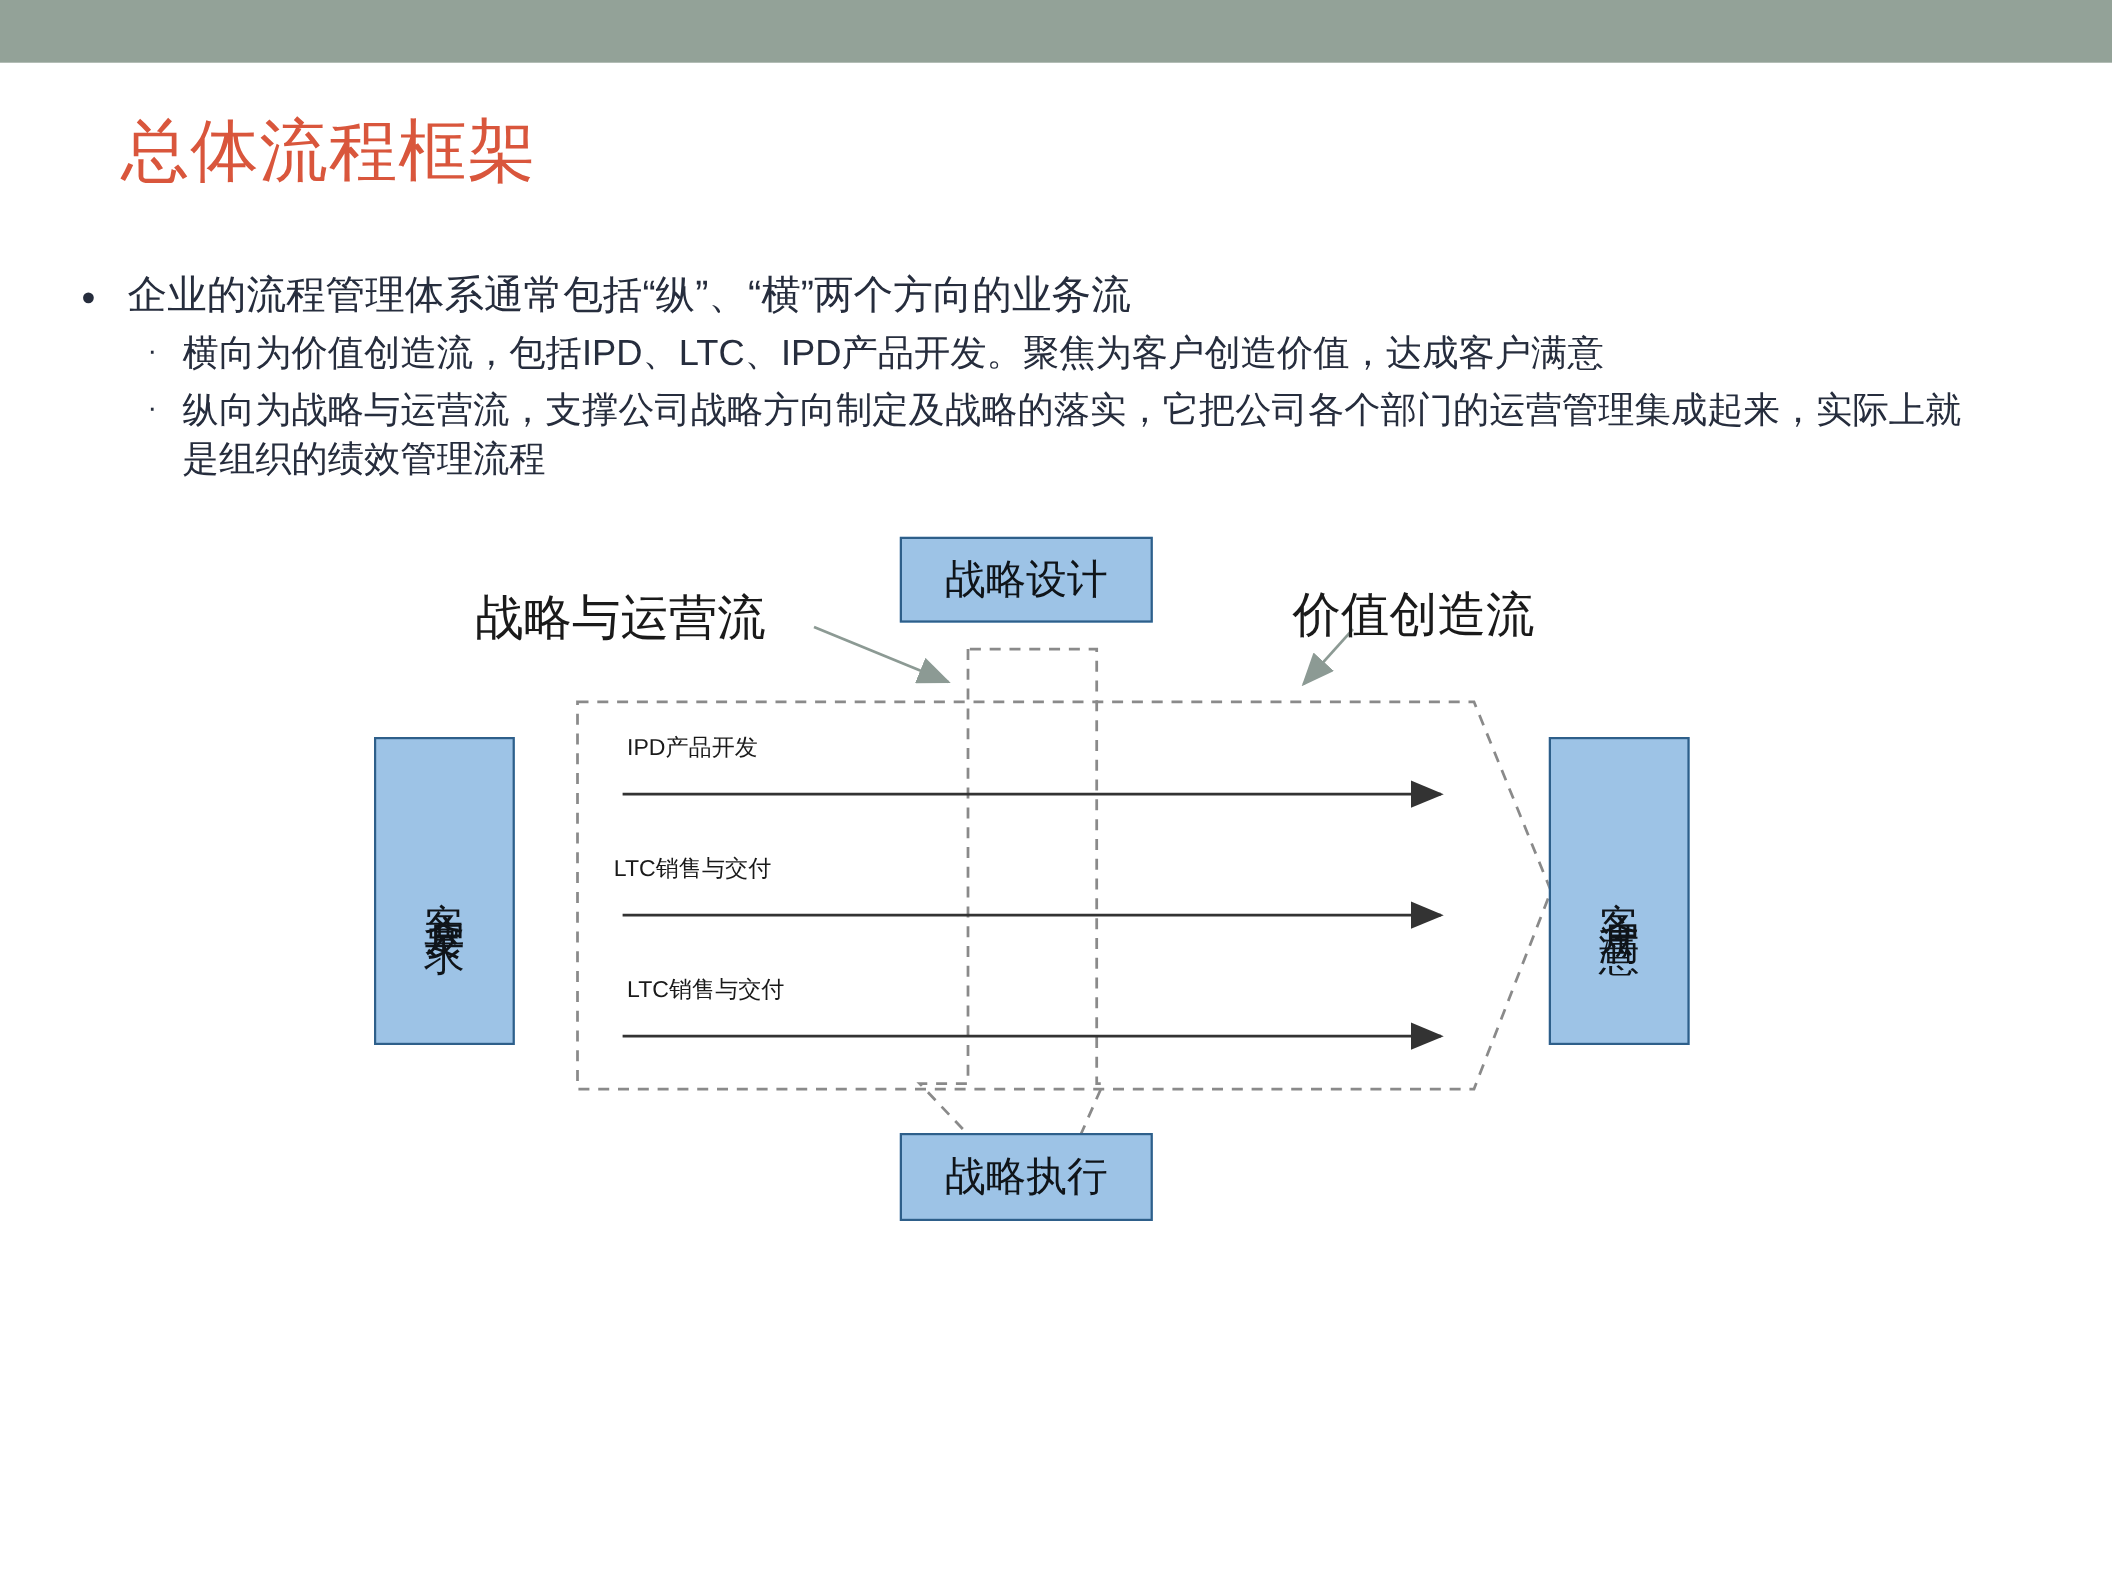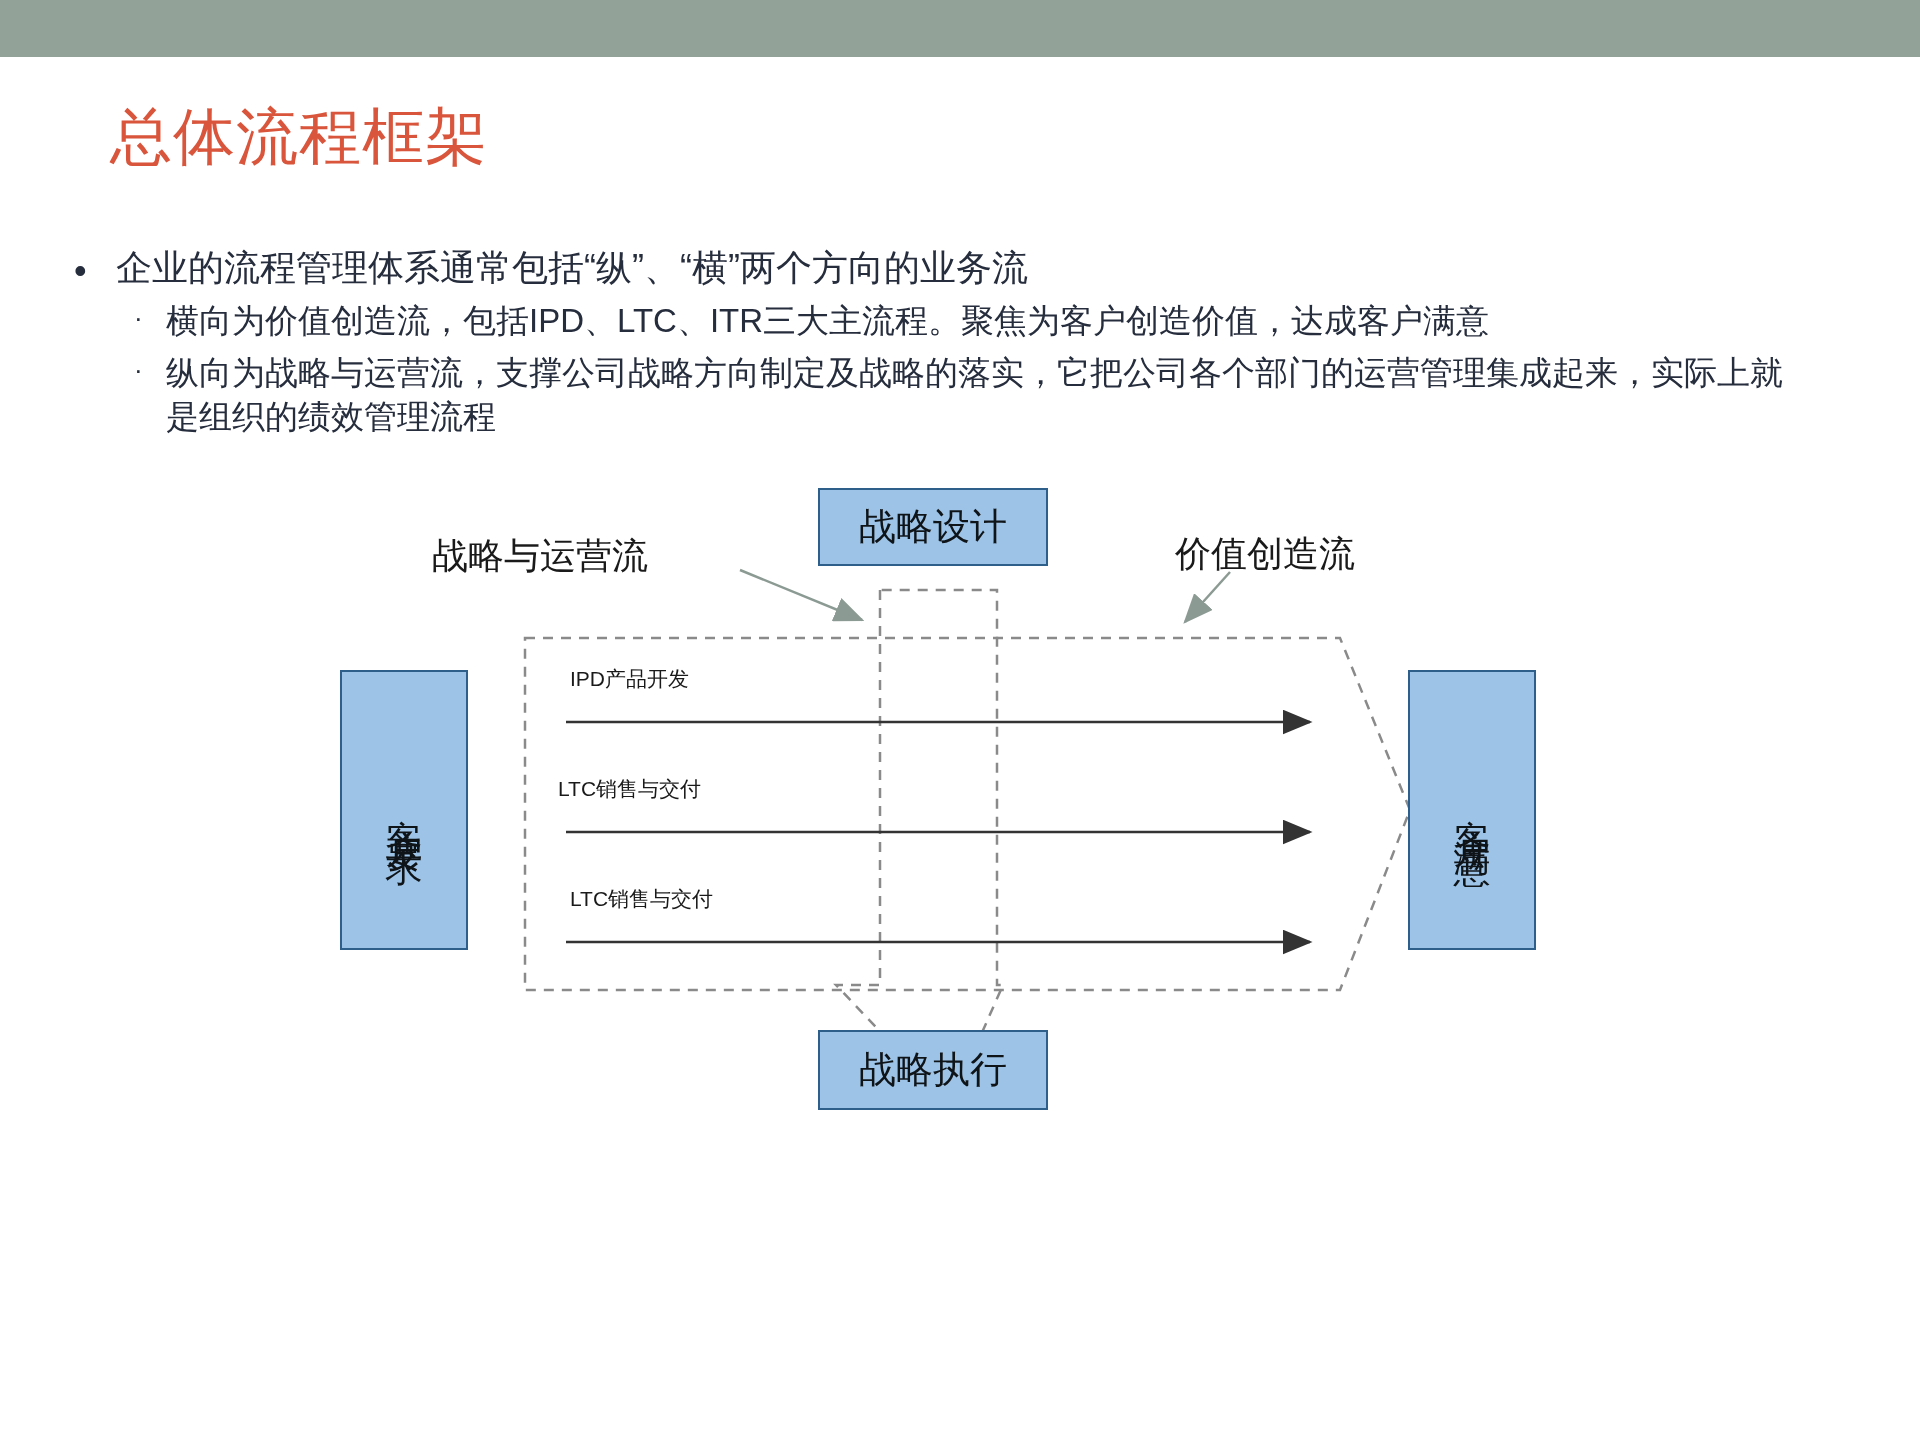--- a/index.html
+++ b/index.html
@@ -58,21 +58,21 @@
   #box-customer-sat    { left:1408px; top:110px; width:128px; height:280px; }
 
   .flowlabel {
     position:absolute; font-size:21px; color:#1a1a1a; white-space:nowrap;
   }
   #label-ipd { left:570px; top:105px; }
   #label-ltc { left:558px; top:215px; }
   #label-itr { left:570px; top:325px; }
 
   .streamlabel {
-    position:absolute; font-size:36px; color:#1a1a1a; white-space:nowrap;
+    position:absolute; font-size:44px; color:#1a1a1a; white-space:nowrap;
   }
   #label-strategy-stream { left:432px; top:-28px; }
   #label-value-stream    { left:1175px; top:-30px; }
 </style>
 </head>
 <body>
 
 <div id="topbar"></div>
 
 <div id="title">总体流程框架</div>
@@ -80,21 +80,21 @@
 <div class="bullets">
 
   <div class="b1">
     <span class="dot">•</span>
     <span>企业的流程管理体系通常包括“纵”、“横”两个方向的业务流</span>
   </div>
 
   <div class="b2wrap">
     <div class="b2">
       <span class="dot">·</span>
-      <span>横向为价值创造流，包括IPD、LTC、ITR三大主流程。聚焦为客户创造价值，达成客户满意</span>
+      <span>横向为价值创造流，包括IPD、LTC、IPD产品开发。聚焦为客户创造价值，达成客户满意</span>
     </div>
     <div class="b2">
       <span class="dot">·</span>
       <span>纵向为战略与运营流，支撑公司战略方向制定及战略的落实，它把公司各个部门的运营管理集成起来，实际上就是组织的绩效管理流程</span>
     </div>
   </div>
 
 </div>
 
 <div id="diagram">

